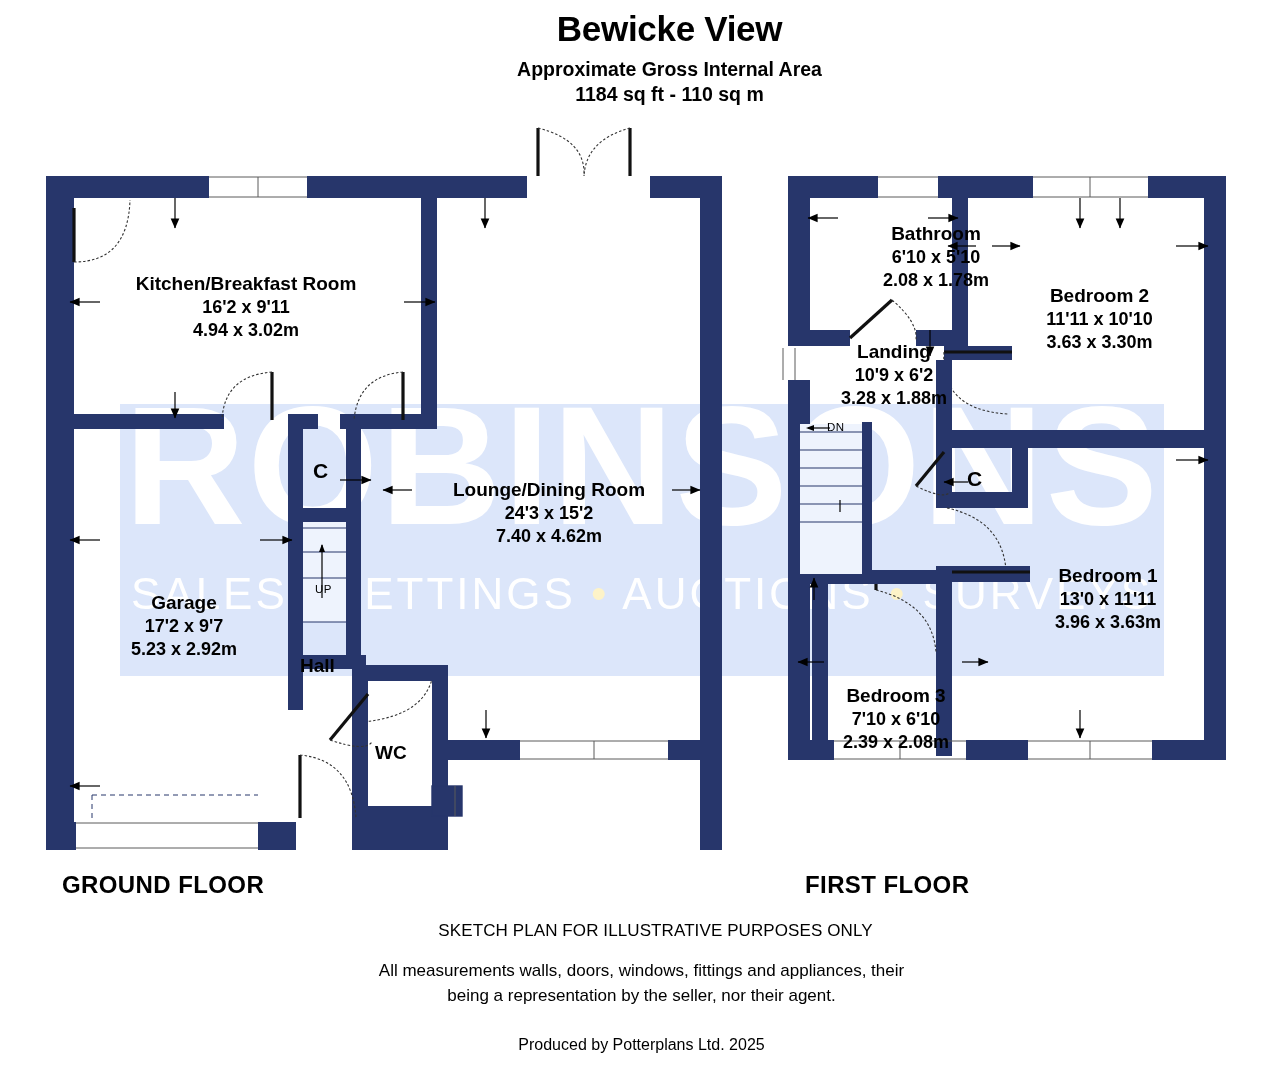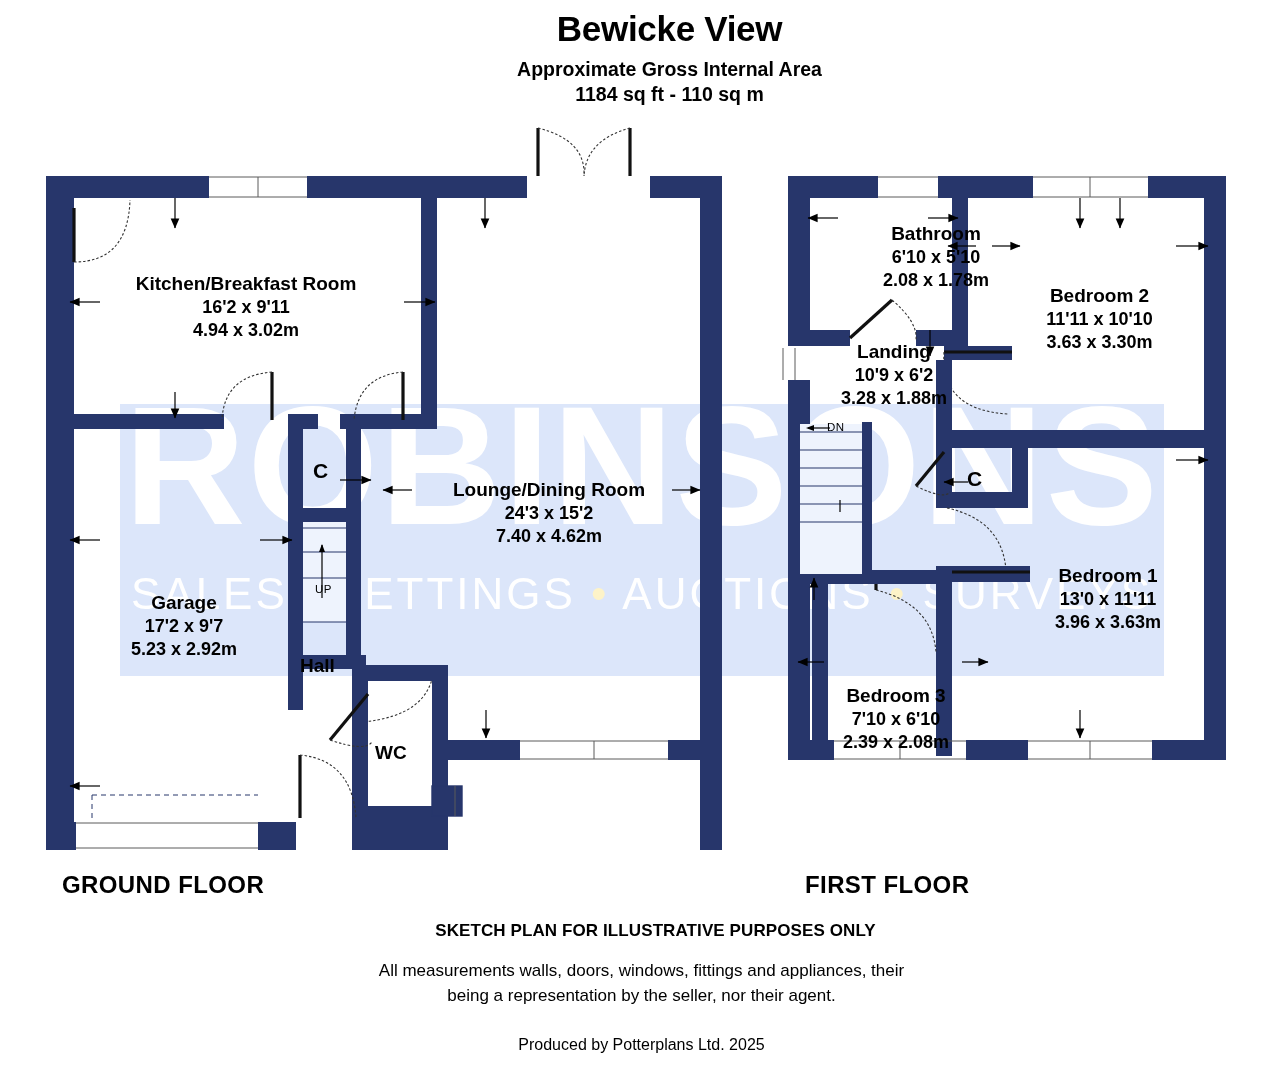--- a/index.html
+++ b/index.html
@@ -142,21 +142,21 @@
   #footer {
     position: absolute;
     left: 0;
     top: 920px;
     width: 1283px;
     text-align: center;
     z-index: 3;
   }
   #disclaimer-head {
     font-size: 17px;
-    font-weight: bold;
+    font-weight: normal;
     letter-spacing: 0.1px;
     line-height: 1.3;
     padding-left: 28px;
   }
   #disclaimer-body {
     margin-top: 17px;
     font-size: 17px;
     font-weight: normal;
     line-height: 1.47;
   }

